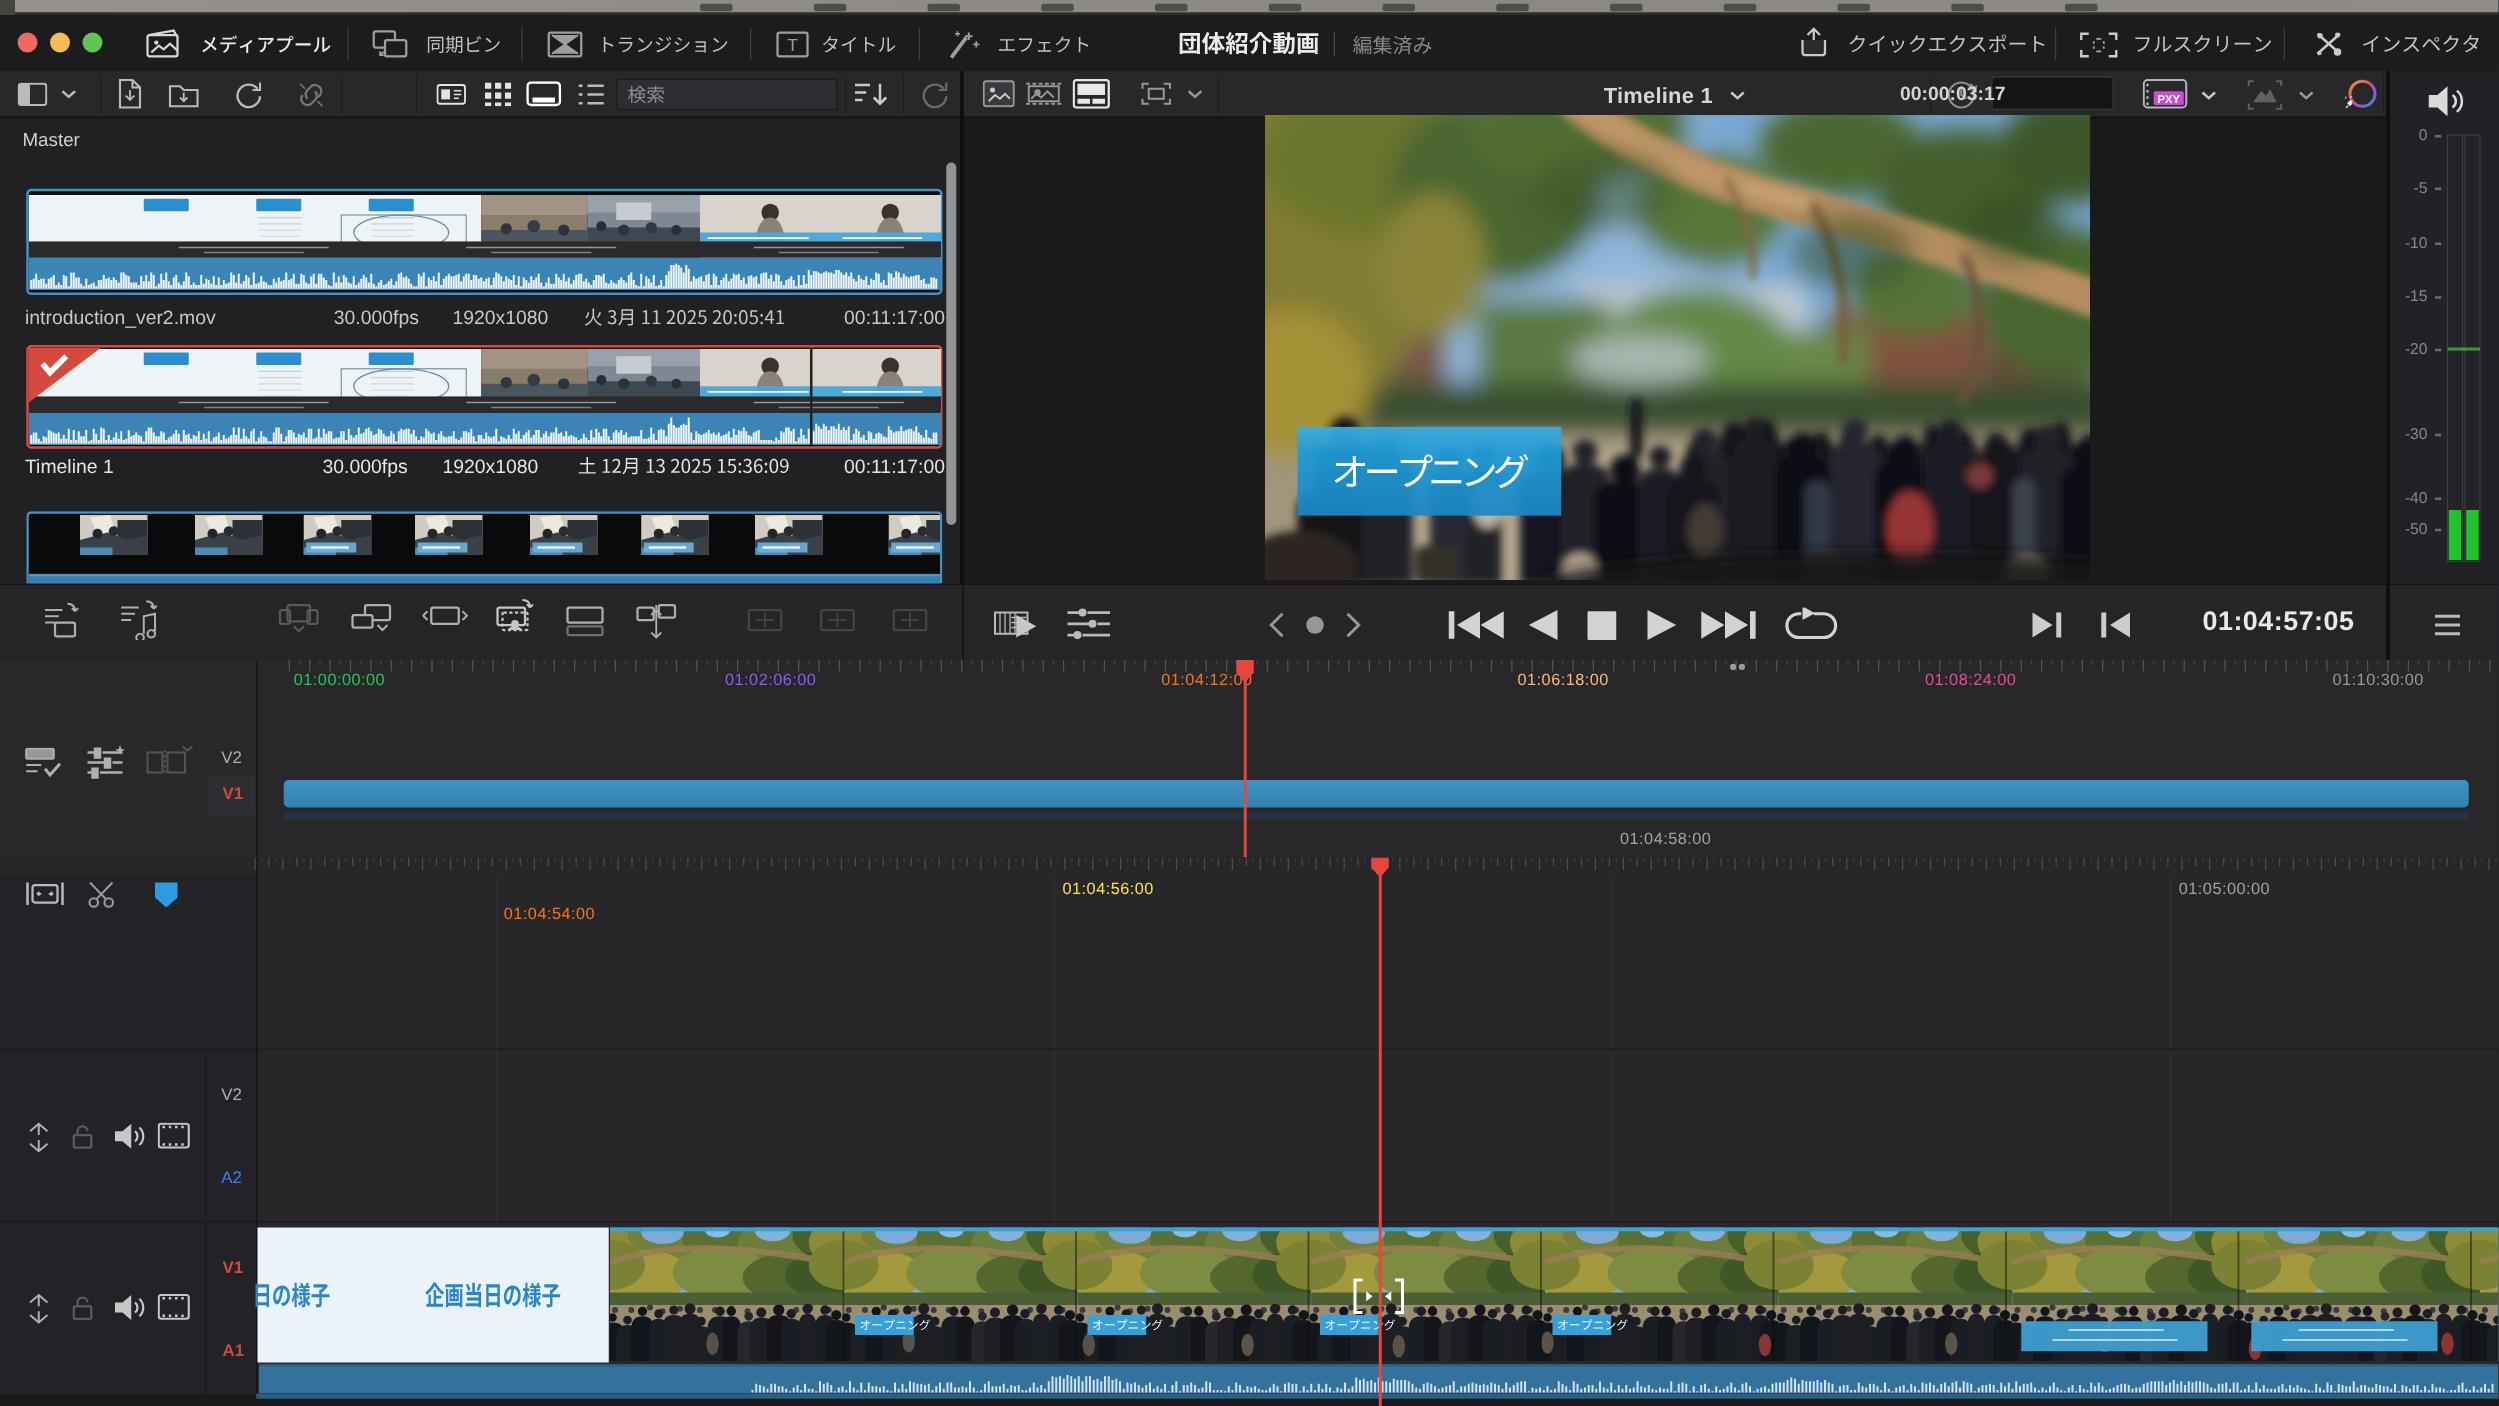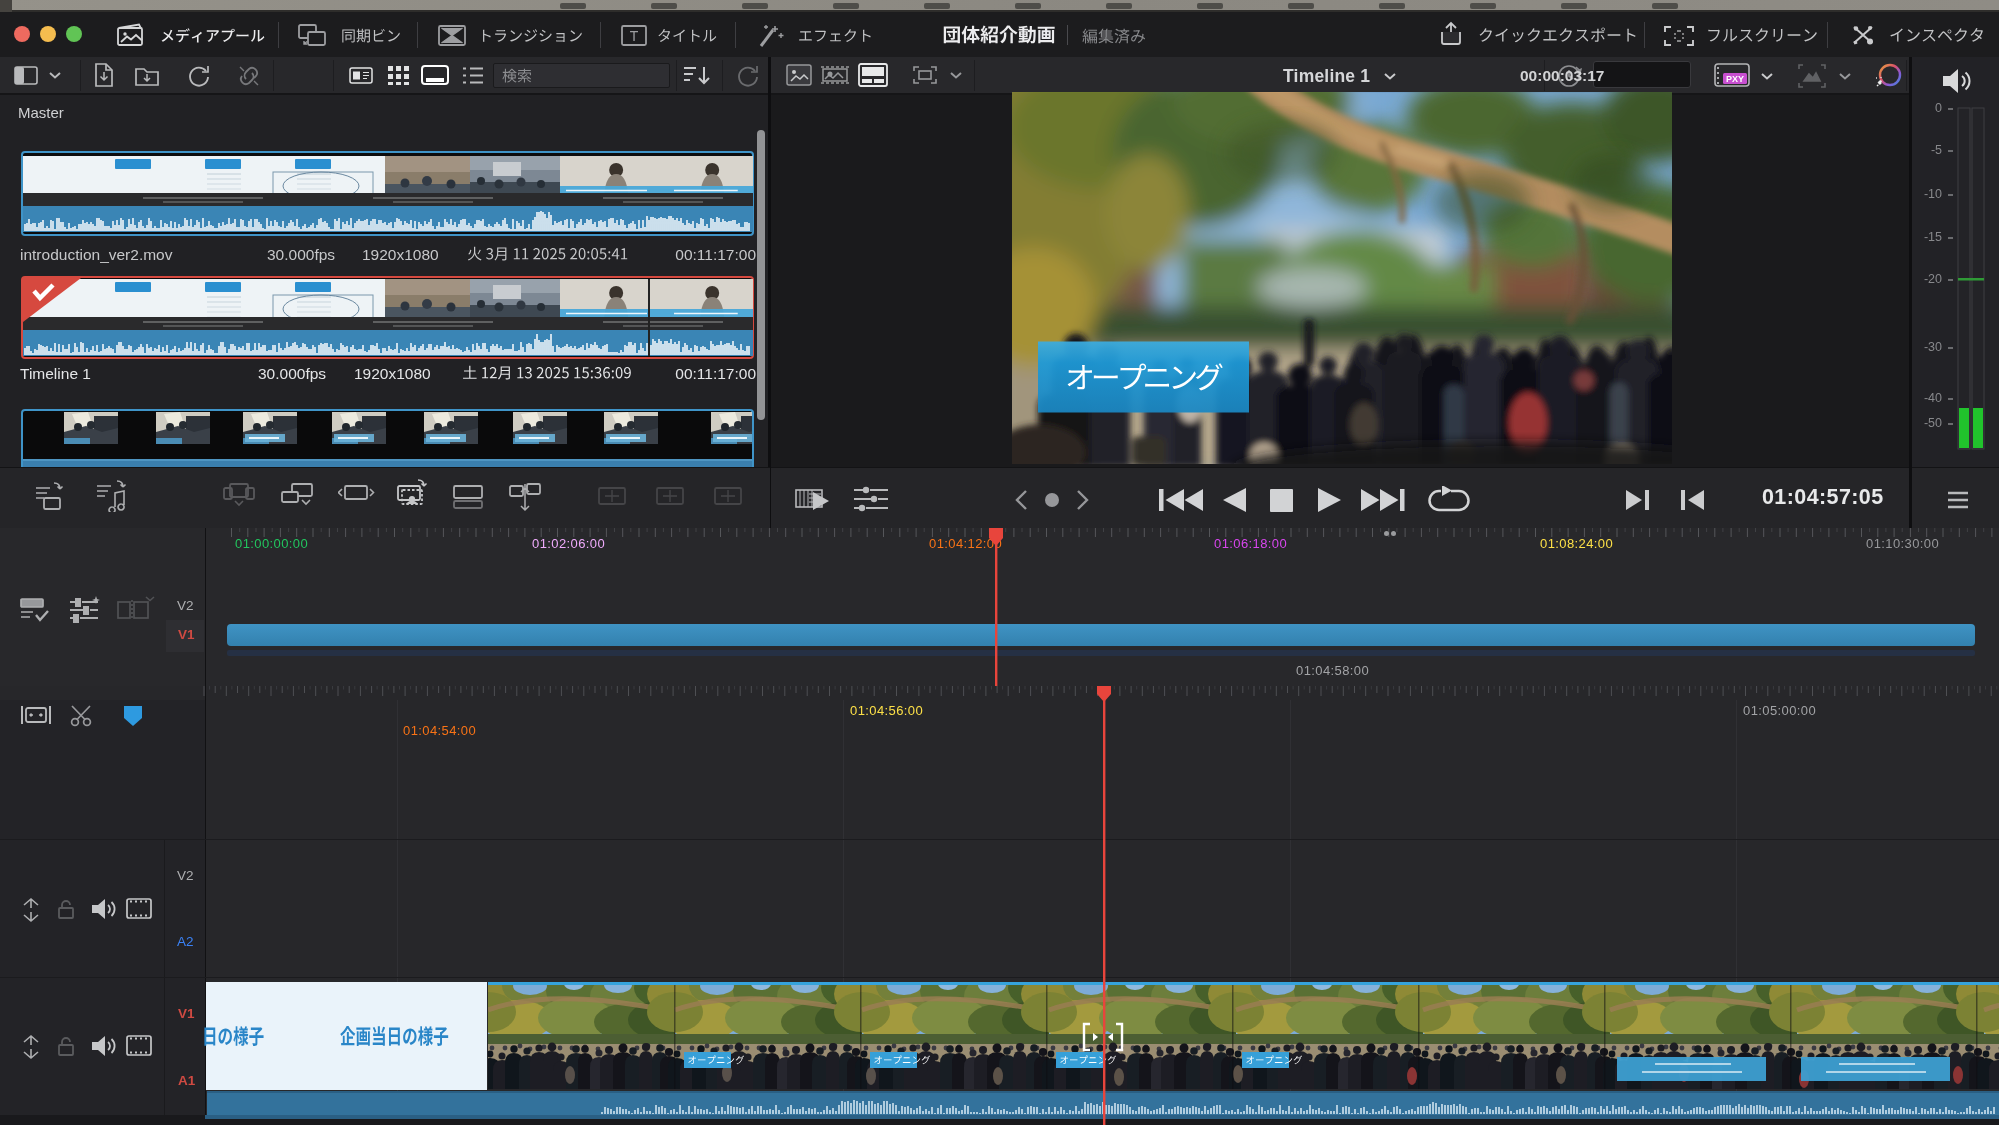--- a/index.html
+++ b/index.html
@@ -834,24 +834,24 @@
       <rect x="36" y="298" width="5" height="2" fill="#6a6b6e"></rect>
       <text x="30" y="327" font-family="Liberation Sans" font-size="12.5" fill="#87888b" text-anchor="end">-50</text>
       <rect x="36" y="323" width="5" height="2" fill="#6a6b6e"></rect>
     </svg>
     <div style="position:absolute;left:0;top:528px;width:1999px;height:158px;background:#28282b"></div>
     <svg style="position:absolute;left:0px;top:528px;" width="1999" height="12" viewBox="0 0 1999 12">
       <path d="M231.5 0 V9M247.8 0 V9M264.1 0 V9M280.4 0 V9M296.7 0 V9M313.0 0 V9M329.3 0 V9M345.6 0 V9M361.9 0 V9M378.2 0 V9M394.5 0 V9M410.8 0 V9M427.1 0 V9M443.4 0 V9M459.7 0 V9M476.0 0 V9M492.3 0 V9M508.6 0 V9M524.9 0 V9M541.2 0 V9M557.5 0 V9M573.8 0 V9M590.1 0 V9M606.4 0 V9M622.7 0 V9M639.0 0 V9M655.3 0 V9M671.6 0 V9M687.9 0 V9M704.2 0 V9M720.5 0 V9M736.8 0 V9M753.1 0 V9M769.4 0 V9M785.7 0 V9M802.0 0 V9M818.3 0 V9M834.6 0 V9M850.9 0 V9M867.2 0 V9M883.5 0 V9M899.8 0 V9M916.1 0 V9M932.4 0 V9M948.7 0 V9M965.0 0 V9M981.3 0 V9M997.6 0 V9M1013.9 0 V9M1030.2 0 V9M1046.5 0 V9M1062.8 0 V9M1079.1 0 V9M1095.4 0 V9M1111.7 0 V9M1128.0 0 V9M1144.3 0 V9M1160.6 0 V9M1176.9 0 V9M1193.2 0 V9M1209.5 0 V9M1225.8 0 V9M1242.1 0 V9M1258.4 0 V9M1274.7 0 V9M1291.0 0 V9M1307.3 0 V9M1323.6 0 V9M1339.9 0 V9M1356.2 0 V9M1372.5 0 V9M1388.8 0 V9M1405.1 0 V9M1421.4 0 V9M1437.7 0 V9M1454.0 0 V9M1470.3 0 V9M1486.6 0 V9M1502.9 0 V9M1519.2 0 V9M1535.5 0 V9M1551.8 0 V9M1568.1 0 V9M1584.4 0 V9M1600.7 0 V9M1617.0 0 V9M1633.3 0 V9M1649.6 0 V9M1665.9 0 V9M1682.2 0 V9M1698.5 0 V9M1714.8 0 V9M1731.1 0 V9M1747.4 0 V9M1763.7 0 V9M1780.0 0 V9M1796.3 0 V9M1812.6 0 V9M1828.9 0 V9M1845.2 0 V9M1861.5 0 V9M1877.8 0 V9M1894.1 0 V9M1910.4 0 V9M1926.7 0 V9M1943.0 0 V9M1959.3 0 V9M1975.6 0 V9M1991.9 0 V9" stroke="#55565a" stroke-width="1"></path>
       <path d="M239.7 0 V4M256.0 0 V4M272.2 0 V4M288.6 0 V4M304.9 0 V4M321.2 0 V4M337.5 0 V4M353.8 0 V4M370.1 0 V4M386.4 0 V4M402.7 0 V4M419.0 0 V4M435.3 0 V4M451.6 0 V4M467.9 0 V4M484.2 0 V4M500.5 0 V4M516.8 0 V4M533.1 0 V4M549.4 0 V4M565.7 0 V4M582.0 0 V4M598.2 0 V4M614.5 0 V4M630.8 0 V4M647.1 0 V4M663.4 0 V4M679.7 0 V4M696.0 0 V4M712.3 0 V4M728.6 0 V4M744.9 0 V4M761.2 0 V4M777.5 0 V4M793.8 0 V4M810.1 0 V4M826.4 0 V4M842.7 0 V4M859.0 0 V4M875.3 0 V4M891.6 0 V4M907.9 0 V4M924.2 0 V4M940.5 0 V4M956.8 0 V4M973.1 0 V4M989.4 0 V4M1005.7 0 V4M1022.0 0 V4M1038.3 0 V4M1054.6 0 V4M1070.9 0 V4M1087.2 0 V4M1103.5 0 V4M1119.8 0 V4M1136.1 0 V4M1152.4 0 V4M1168.7 0 V4M1185.0 0 V4M1201.3 0 V4M1217.6 0 V4M1233.9 0 V4M1250.2 0 V4M1266.5 0 V4M1282.8 0 V4M1299.1 0 V4M1315.4 0 V4M1331.7 0 V4M1348.0 0 V4M1364.3 0 V4M1380.6 0 V4M1396.9 0 V4M1413.2 0 V4M1429.5 0 V4M1445.8 0 V4M1462.1 0 V4M1478.4 0 V4M1494.7 0 V4M1511.0 0 V4M1527.3 0 V4M1543.6 0 V4M1559.9 0 V4M1576.2 0 V4M1592.5 0 V4M1608.8 0 V4M1625.1 0 V4M1641.4 0 V4M1657.7 0 V4M1674.0 0 V4M1690.3 0 V4M1706.6 0 V4M1722.9 0 V4M1739.2 0 V4M1755.5 0 V4M1771.8 0 V4M1788.1 0 V4M1804.4 0 V4M1820.7 0 V4M1837.0 0 V4M1853.3 0 V4M1869.6 0 V4M1885.9 0 V4M1902.2 0 V4M1918.5 0 V4M1934.8 0 V4M1951.1 0 V4M1967.4 0 V4M1983.7 0 V4" stroke="#404145" stroke-width="1"></path>
     </svg>
     <div style="position:absolute;left:235px;top:536px;width:90px;height:14px;color:#22c55e;font:13px 'Liberation Sans',sans-serif;letter-spacing:.4px">01:00:00:00</div>
-    <div style="position:absolute;left:532px;top:536px;width:90px;height:14px;color:#f0abfc;font:13px 'Liberation Sans',sans-serif;letter-spacing:.4px">01:02:06:00</div>
+    <div style="position:absolute;left:580px;top:536px;width:90px;height:14px;color:#8b5cf6;font:13px 'Liberation Sans',sans-serif;letter-spacing:.4px">01:02:06:00</div>
     <div style="position:absolute;left:929px;top:536px;width:90px;height:14px;color:#f97316;font:13px 'Liberation Sans',sans-serif;letter-spacing:.4px">01:04:12:00</div>
-    <div style="position:absolute;left:1214px;top:536px;width:90px;height:14px;color:#d946ef;font:13px 'Liberation Sans',sans-serif;letter-spacing:.4px">01:06:18:00</div>
-    <div style="position:absolute;left:1540px;top:536px;width:90px;height:14px;color:#fde047;font:13px 'Liberation Sans',sans-serif;letter-spacing:.4px">01:08:24:00</div>
+    <div style="position:absolute;left:1214px;top:536px;width:90px;height:14px;color:#fdba74;font:13px 'Liberation Sans',sans-serif;letter-spacing:.4px">01:06:18:00</div>
+    <div style="position:absolute;left:1540px;top:536px;width:90px;height:14px;color:#ec4899;font:13px 'Liberation Sans',sans-serif;letter-spacing:.4px">01:08:24:00</div>
     <div style="position:absolute;left:1866px;top:536px;width:90px;height:14px;color:#97989b;font:13px 'Liberation Sans',sans-serif;letter-spacing:.4px">01:10:30:00</div>
     <div style="position:absolute;left:1384px;top:531px;width:5px;height:5px;border-radius:3px;background:#9a9b9e"></div>
     <div style="position:absolute;left:1391px;top:531px;width:5px;height:5px;border-radius:3px;background:#9a9b9e"></div>
     <svg style="position:absolute;left:20px;top:598px;" width="34" height="26" viewBox="0 0 34 26">
       <g stroke="#aeafb1" stroke-width="1.7" fill="none">
 <rect x="1" y="1" width="22" height="8" rx="1" fill="#97989b"></rect>
         <path d="M1 14 h12 M1 19 h9"></path>
 <path d="M16 17 l4 5 8 -9" stroke-width="2.4"></path>
       </g>
     </svg>

